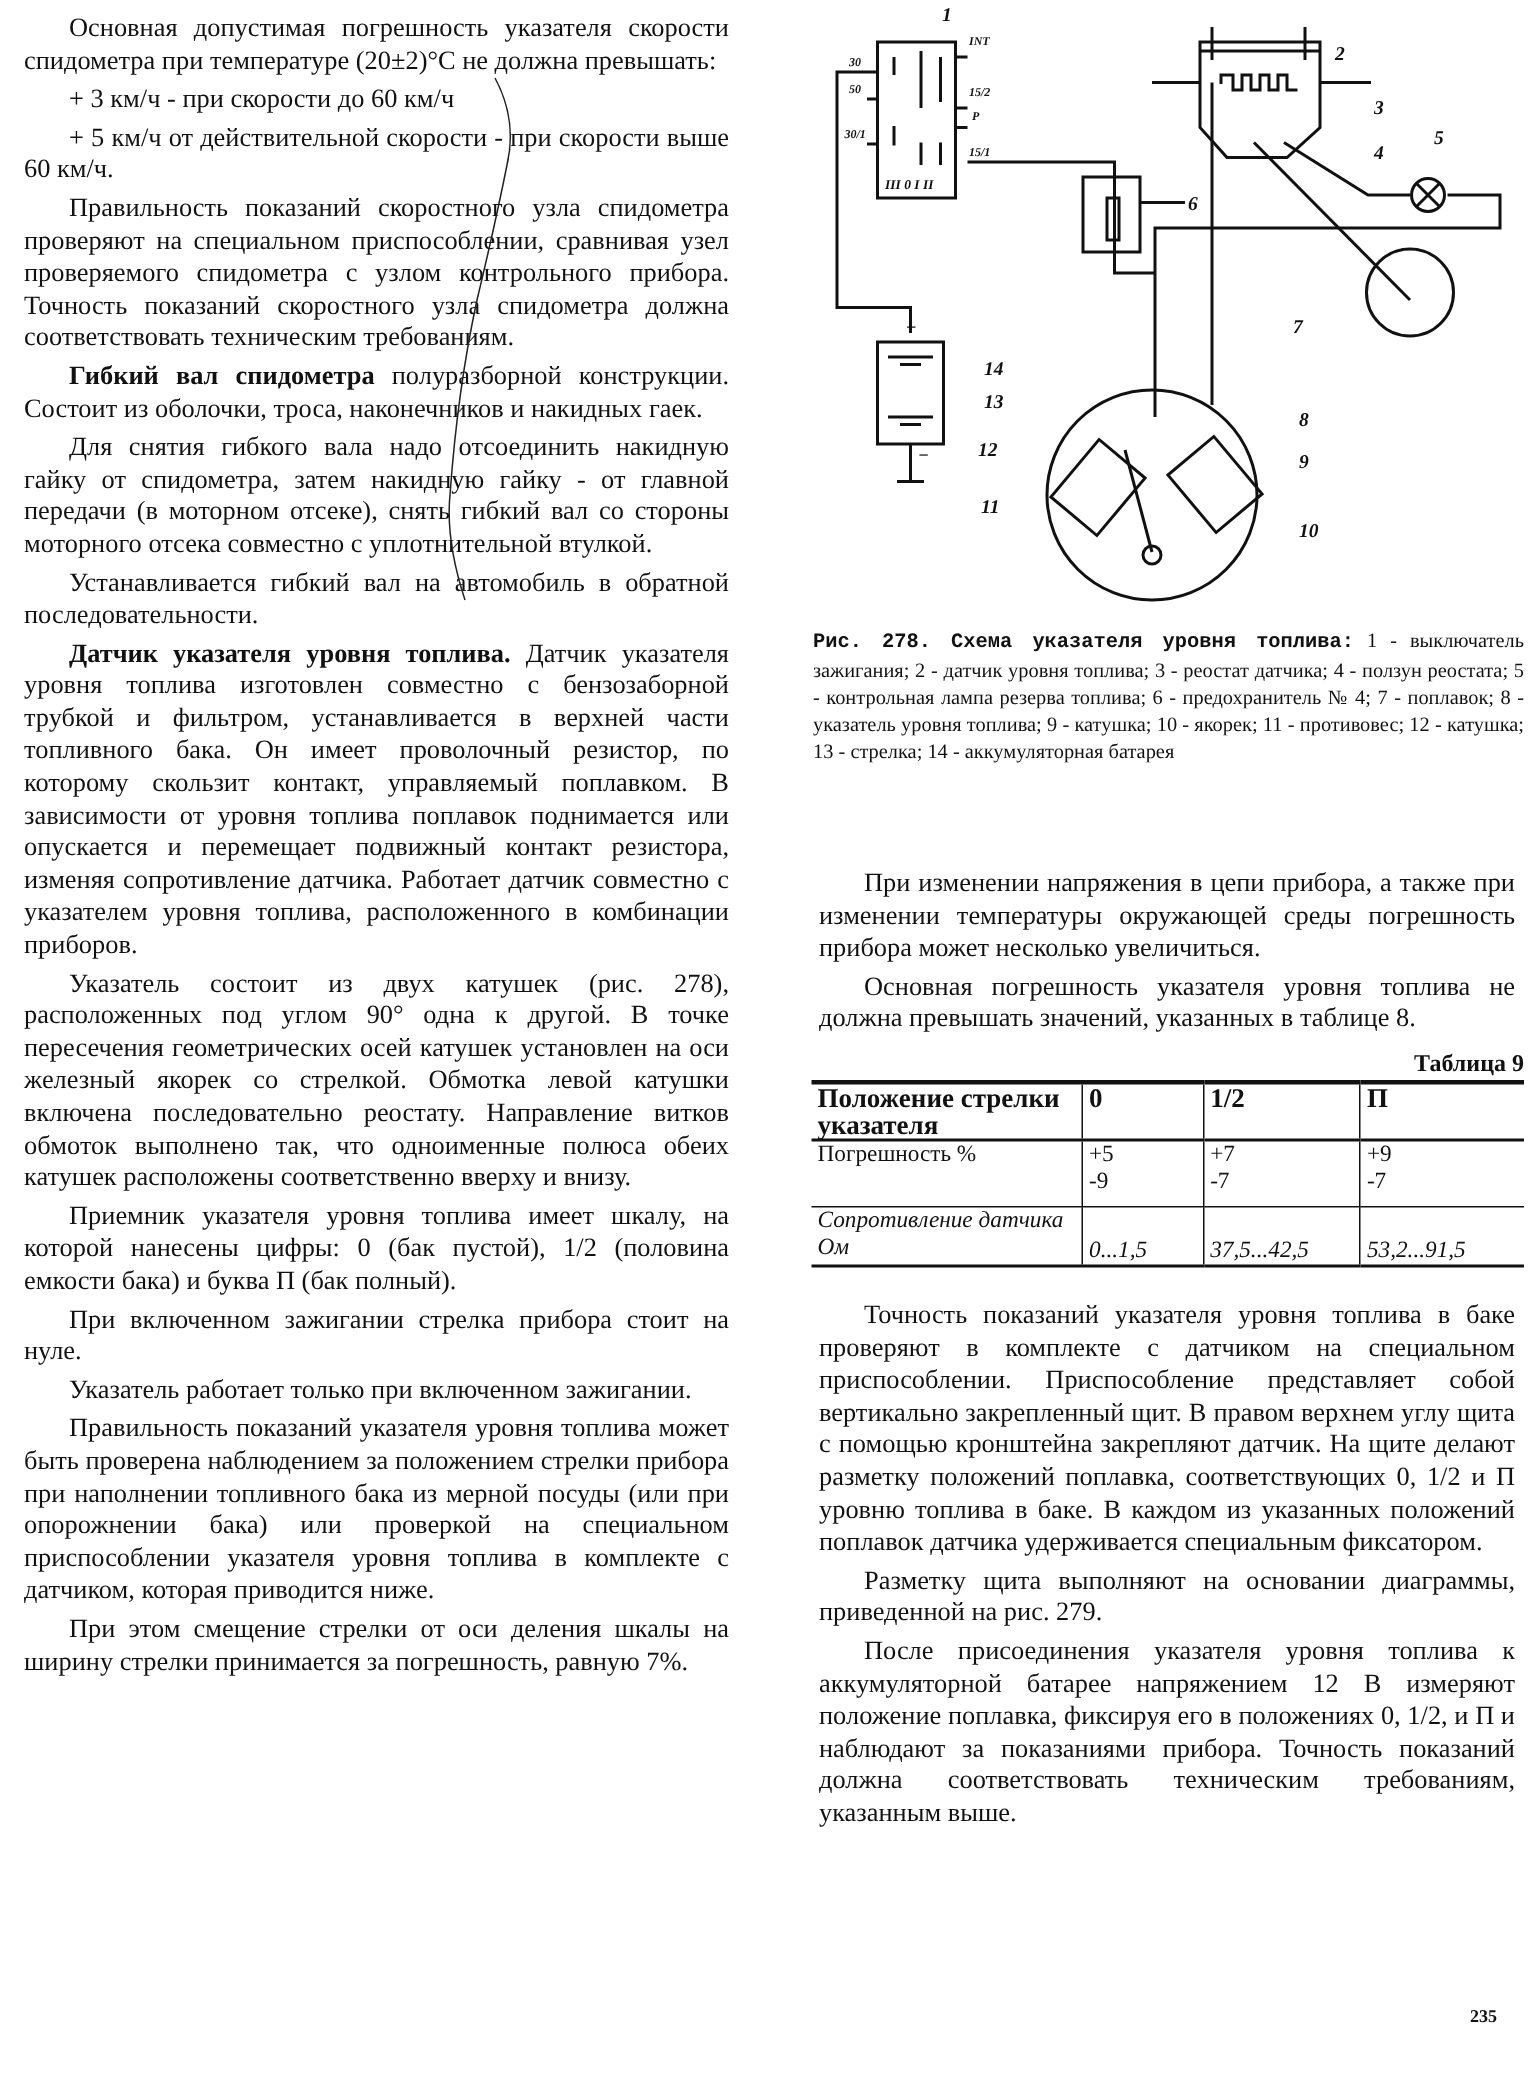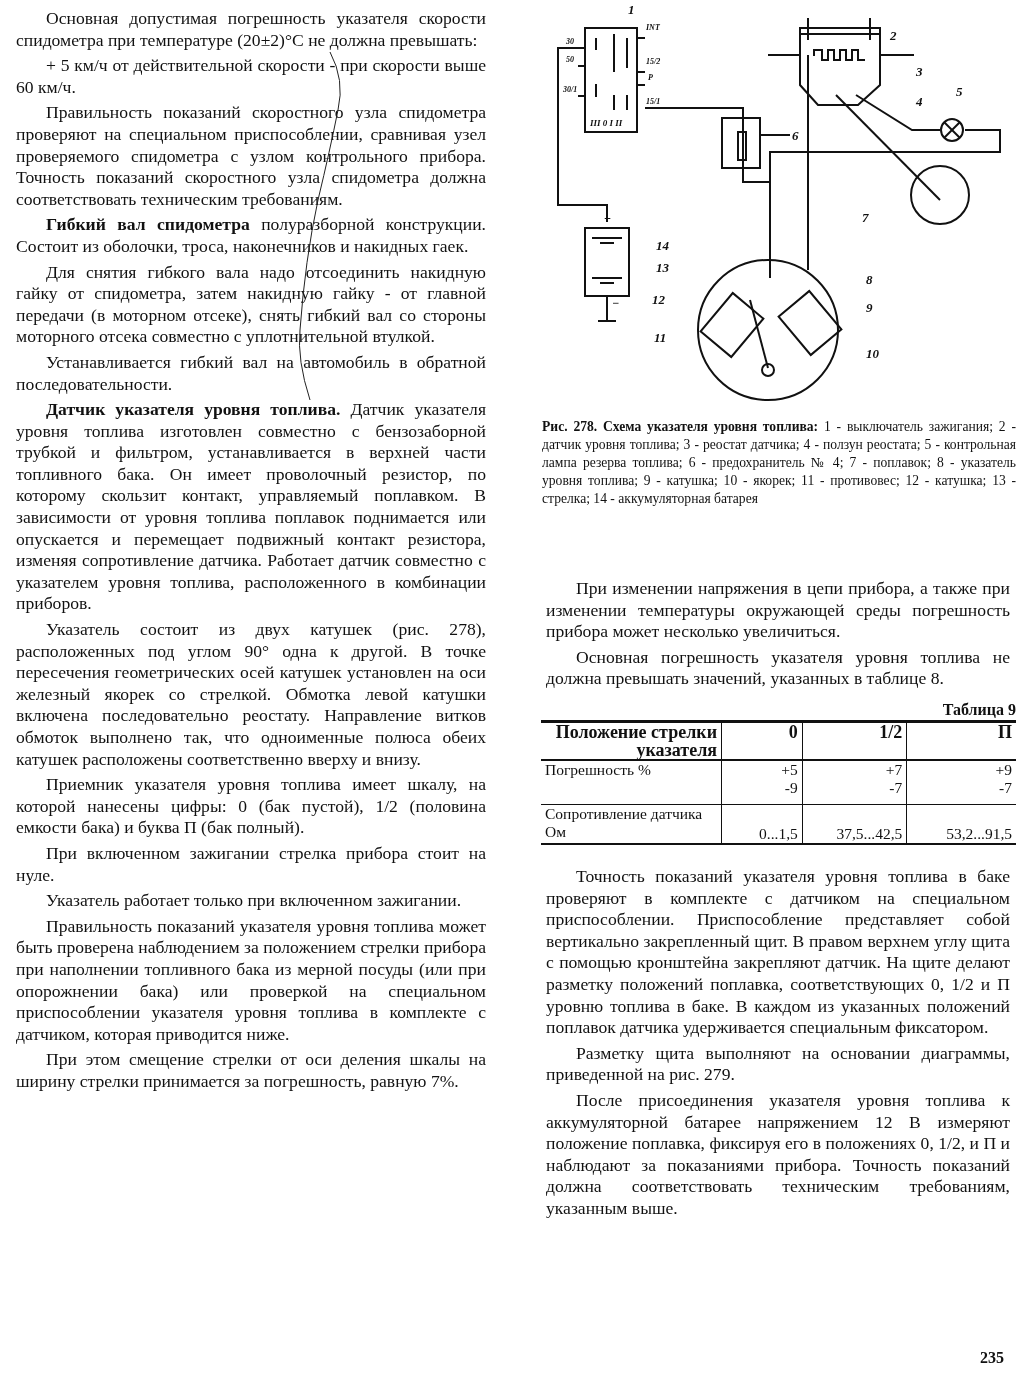--- a/index.html
+++ b/index.html
@@ -4,41 +4,42 @@
 <style>
   html, body { margin: 0; padding: 0; background: #ffffff; }
   body { width: 1024px; height: 1383px; position: relative; overflow: hidden;
          font-family: "Liberation Serif", "DejaVu Serif", serif; color: #111; }
   .col { position: absolute; font-size: 17.6px; line-height: 21.6px; text-align: justify; }
   .col-left { left: 12px; top: 4px; width: 478px; }
   .col-right { left: 542px; top: 574px; width: 472px; }
   .p { text-indent: 30px; margin: 4px; }
   .b { font-weight: bold; }
   .caption { position: absolute; left: 542px; top: 418px; width: 474px; font-size: 13.6px; line-height: 18px; text-align: justify; }
-  .caption .b { font-weight: bold; }
+  .caption .b { font-weight: bold; font-family: Liberation Mono, monospace; }
   .diagram { position: absolute; left: 540px; top: 0; width: 484px; height: 410px; }
   .table-title { position: absolute; left: 900px; top: 701px; width: 116px; text-align: right; font-weight: bold; font-size: 16px; }
   table.t8 { position: absolute; left: 541px; top: 720px; width: 475px; border-collapse: collapse; font-size: 15.5px; line-height: 18px; }
   table.t8 td, table.t8 th { border-left: 1px solid #111; border-right: 1px solid #111; padding: 0 4px; vertical-align: top; }
   table.t8 tr:first-child th { border-top: 3px solid #111; }
   table.t8 th { font-weight: bold; font-size: 18px; border-bottom: 2.5px solid #111; }
   table.t8 td { border-bottom: 1.5px solid #111; }
-  table.t8 tr:last-child td { border-bottom: 2.5px solid #111; }
+  table.t8 tr:last-child td { border-bottom: 2.5px solid #111; font-style: italic; }
   table.t8 td:first-child, table.t8 th:first-child { border-left: none; }
   table.t8 td:last-child, table.t8 th:last-child { border-right: none; }
-  .c { text-align: right; }
+  .c { text-align: left; }
   .cell-2 span { display: block; }
-  .page-num { position: absolute; left: 980px; top: 1337px; font-size: 16px; font-weight: bold; margin-top: 12px; }
+  .page-num { position: absolute; left: 980px; top: 1337px; font-size: 12px; font-weight: bold; }
   .fold-line { position: absolute; left: 0; top: 0; pointer-events: none; }
 </style>
 </head>
 <body>
 
 <div class="col col-left">
   <p class="p">Основная допустимая погрешность указателя скорости спидометра при температуре (20±2)°С не должна превышать:</p>
+  <p class="p">+ 3 км/ч - при скорости до 60 км/ч</p>
   <p class="p">+ 5 км/ч от действительной скорости - при скорости выше 60 км/ч.</p>
   <p class="p">Правильность показаний скоростного узла спидометра проверяют на специальном приспособлении, сравнивая узел проверяемого спидометра с узлом контрольного прибора. Точность показаний скоростного узла спидометра должна соответствовать техническим требованиям.</p>
   <p class="p"><span class="b">Гибкий вал спидометра</span><span> полуразборной конструкции. Состоит из оболочки, троса, наконечников и накидных гаек.</span></p>
   <p class="p">Для снятия гибкого вала надо отсоединить накидную гайку от спидометра, затем накидную гайку - от главной передачи (в моторном отсеке), снять гибкий вал со стороны моторного отсека совместно с уплотнительной втулкой.</p>
   <p class="p">Устанавливается гибкий вал на автомобиль в обратной последовательности.</p>
   <p class="p"><span class="b">Датчик указателя уровня топлива.</span><span> Датчик указателя уровня топлива изготовлен совместно с бензозаборной трубкой и фильтром, устанавливается в верхней части топливного бака. Он имеет проволочный резистор, по которому скользит контакт, управляемый поплавком. В зависимости от уровня топлива поплавок поднимается или опускается и перемещает подвижный контакт резистора, изменяя сопротивление датчика. Работает датчик совместно с указателем уровня топлива, расположенного в комбинации приборов.</span></p>
   <p class="p">Указатель состоит из двух катушек (рис. 278), расположенных под углом 90° одна к другой. В точке пересечения геометрических осей катушек установлен на оси железный якорек со стрелкой. Обмотка левой катушки включена последовательно реостату. Направление витков обмоток выполнено так, что одноименные полюса обеих катушек расположены соответственно вверху и внизу.</p>
   <p class="p">Приемник указателя уровня топлива имеет шкалу, на которой нанесены цифры: 0 (бак пустой), 1/2 (половина емкости бака) и буква П (бак полный).</p>
   <p class="p">При включенном зажигании стрелка прибора стоит на нуле.</p>
   <p class="p">Указатель работает только при включенном зажигании.</p>

